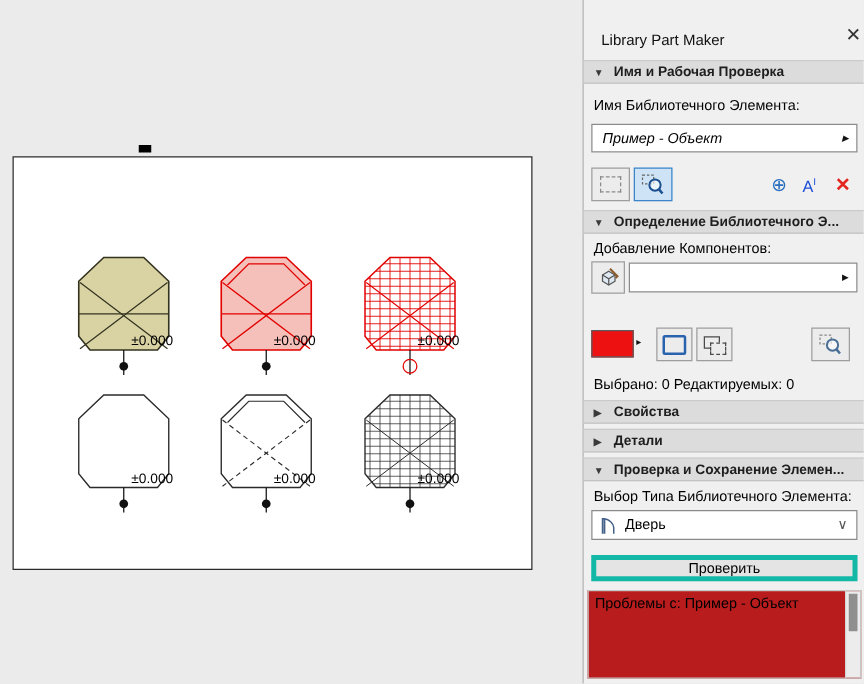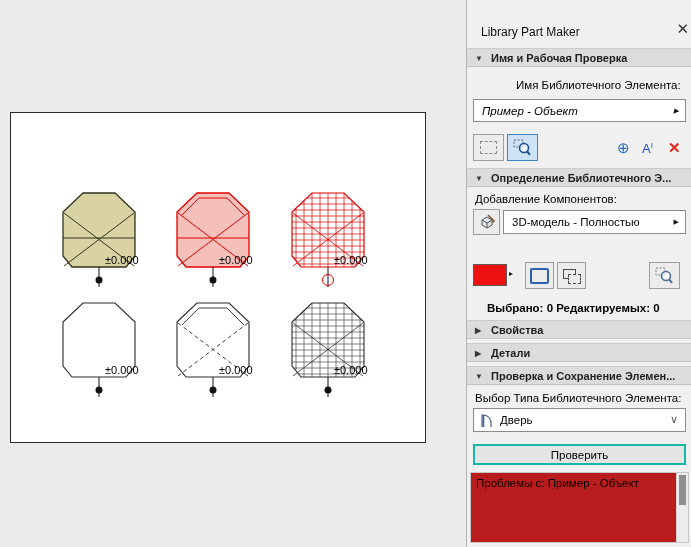--- a/index.html
+++ b/index.html
@@ -1,20 +1,20 @@
 <!DOCTYPE html>
 <html><head>
 <meta charset="utf-8">
 <style>
   html,body{margin:0;padding:0;background:#ebebeb;}
   .screen{position:relative;width:691px;height:547px;background:#ebebeb;
           font-family:"Liberation Sans",sans-serif;overflow:hidden;}
 
   
-  .canvas{position:absolute;left:10px;top:112px;width:414px;height:329px;
+  .canvas{position:absolute;left:10px;top:125px;width:414px;height:329px;
           background:#fff;border:1px solid #2a2a2a;}
   .origin-marker{position:absolute;left:111px;top:116px;width:10px;height:6px;background:#000;}
   .obj-cell{position:absolute;width:100px;height:104px;}
   .obj-cell svg{position:absolute;left:0;top:0;}
   .obj-label{position:absolute;left:49px;top:66px;font-size:11px;color:#000;white-space:nowrap;}
 
   
   .panel{position:absolute;left:466px;top:0;width:236px;height:547px;
          background:#f0f0f0;border-left:1px solid #b3b3b3;box-sizing:border-box;}
   .panel-title{position:absolute;left:14px;top:25px;font-size:12px;color:#111;}
@@ -44,24 +44,24 @@
   .overlap-glyph .r2{position:absolute;left:5px;top:5px;width:11px;height:8px;border:1px dashed #4a4a4a;background:#ececec;}
 
   .icon-add{position:absolute;left:150px;top:139px;font-size:15px;color:#2a6fc0;}
   .icon-ai{position:absolute;left:175px;top:141px;font-size:13px;color:#1d4ed8;}
   .icon-ai sup{font-size:8px;}
   .icon-del{position:absolute;left:201px;top:139px;font-size:15px;font-weight:bold;color:#e3241f;}
 
   .swatch{position:absolute;left:6px;top:264px;width:34px;height:22px;background:#ee1111;border:1px solid #5a5a5a;box-sizing:border-box;}
   .swatch-arrow{position:absolute;left:42px;top:269px;font-size:8px;color:#111;}
 
-  .status-text{position:absolute;left:20px;top:302px;font-size:11.5px;color:#000;font-weight:bold;}
+  .status-text{position:absolute;left:8px;top:302px;font-size:11.5px;color:#000;}
 
   .check-btn{position:absolute;left:6px;top:444px;width:213px;height:21px;
-             background:#e4e4e4;border:2px solid #14b8a6;font-size:11.5px;color:#000;
+             background:#e4e4e4;border:4px solid #14b8a6;font-size:11.5px;color:#000;
              display:flex;align-items:center;justify-content:center;box-sizing:border-box;}
 
   .problems{position:absolute;left:3px;top:472px;width:219px;height:71px;
             background:#b91c1c;border:1px solid #c6c6c6;box-sizing:border-box;}
   .problems-text{position:absolute;left:5px;top:4px;font-size:11.5px;color:#000;white-space:nowrap;}
   .vscroll{position:absolute;right:0;top:0;bottom:0;width:11px;background:#ececec;border-left:1px solid #d4d4d4;}
   .vscroll .thumb{position:absolute;left:2px;top:2px;width:7px;height:30px;background:#8f8f8f;}
 
   .select-chevron{position:absolute;right:7px;top:4px;font-size:11px;color:#555;}
 </style>
@@ -174,21 +174,21 @@
   <div class="panel">
 
     <span class="panel-title">Library Part Maker</span>
     <span class="close-btn">✕</span>
 
     <div class="sec" style="top:48px;">
       <span class="caret">▼</span>
       <span>Имя и Рабочая Проверка</span>
     </div>
 
-    <span class="lbl" style="top:79px;margin-left:41px;">Имя Библиотечного Элемента:</span>
+    <span class="lbl" style="top:79px;">Имя Библиотечного Элемента:</span>
 
     <div class="field" style="left:6px;top:99px;width:213px;height:23px;font-style:italic;">
       <span>Пример - Объект</span>
       <span class="popup-arrow">▶</span>
     </div>
 
     <div class="btn" style="left:6px;top:134px;width:31px;height:27px;">
       <span class="marquee-glyph"></span>
     </div>
     <div class="btn sel" style="left:40px;top:134px;width:31px;height:27px;">
@@ -211,21 +211,20 @@
     <span class="lbl" style="top:193px;">Добавление Компонентов:</span>
 
     <div class="btn" style="left:6px;top:209px;width:27px;height:26px;">
       <svg width="18" height="18">
         <path d="M4 7 L9 4 L14 7 L14 12 L9 15 L4 12 Z" fill="#dfe9f3" stroke="#555" stroke-width="1"></path>
         <path d="M4 7 L9 10 L14 7 M9 10 V15" fill="none" stroke="#555" stroke-width="1"></path>
         <path d="M10 2 L16 8 L14.5 9.5" fill="none" stroke="#8a5a2a" stroke-width="1.6"></path>
       </svg>
     </div>
     <div class="field" style="left:36px;top:210px;width:183px;height:24px;">
-      <span>3D-модель - Полностью</span>
       <span class="popup-arrow">▶</span>
     </div>
 
 
     <div class="swatch"></div>
     <span class="swatch-arrow">▸</span>
 
     <div class="btn" style="left:58px;top:262px;width:29px;height:27px;">
       <span class="boundary-glyph"></span>
     </div>

